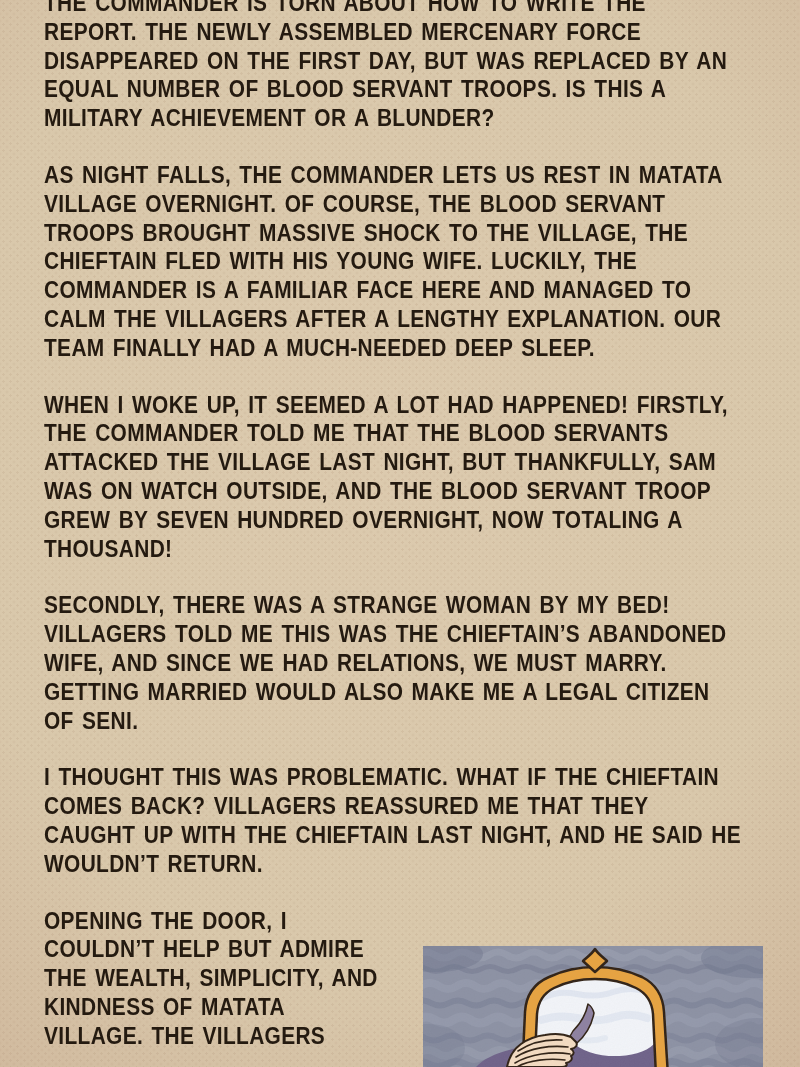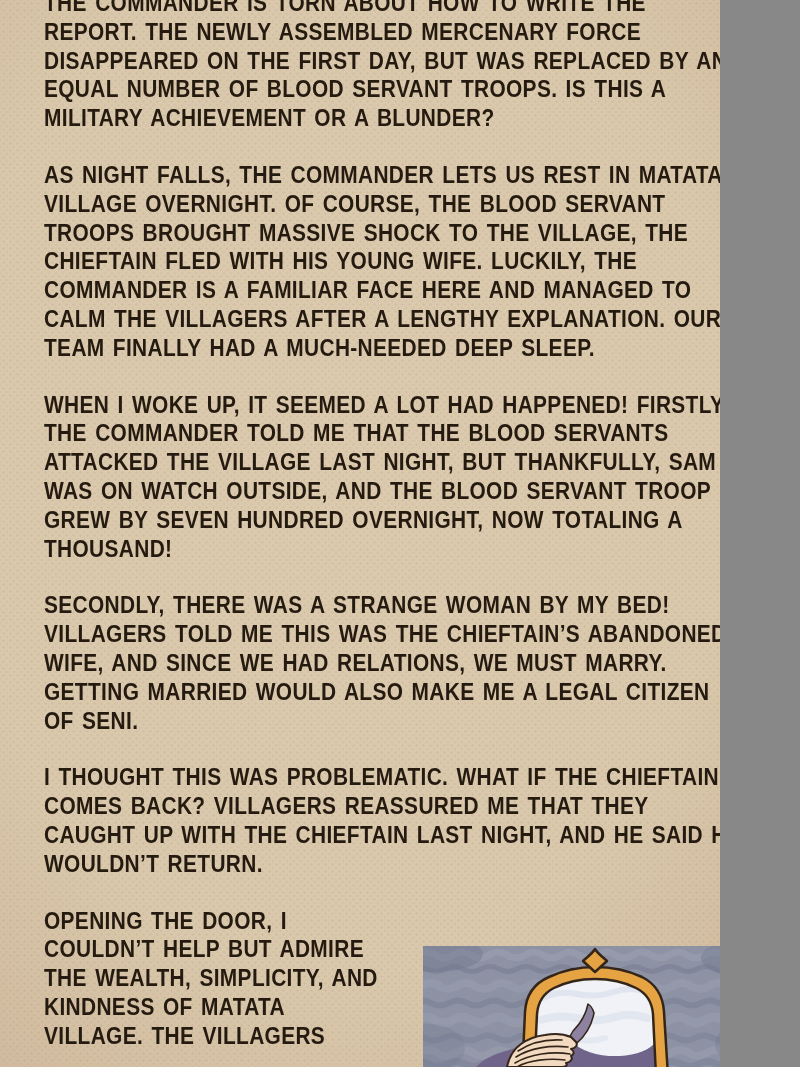--- a/index.html
+++ b/index.html
@@ -1,18 +1,18 @@
 <!DOCTYPE html>
 <html><head>
 <meta charset="utf-8">
 <style>
   html,body{margin:0;padding:0;background:#888;}
   .page{
     position:relative;
-    width:720px;height:1067px;
+    width:800px;height:1067px;
     overflow:hidden;
     background-image:
       radial-gradient(rgba(140,100,75,0.10) 1px, rgba(0,0,0,0) 1.4px),
       radial-gradient(rgba(140,100,75,0.08) 1px, rgba(0,0,0,0) 1.4px),
       radial-gradient(ellipse 120% 110% at 48% 42%, #dccaae 0%, #d9c8ab 45%, #cdb499 76%, #bfa48b 96%, #b89d85 100%);
     background-size:7px 7px, 7px 7px, 100% 100%;
     background-position:0 0, 3.5px 3.5px, 0 0;
     font-family:"Liberation Sans", sans-serif;
   }
   .text-col{

